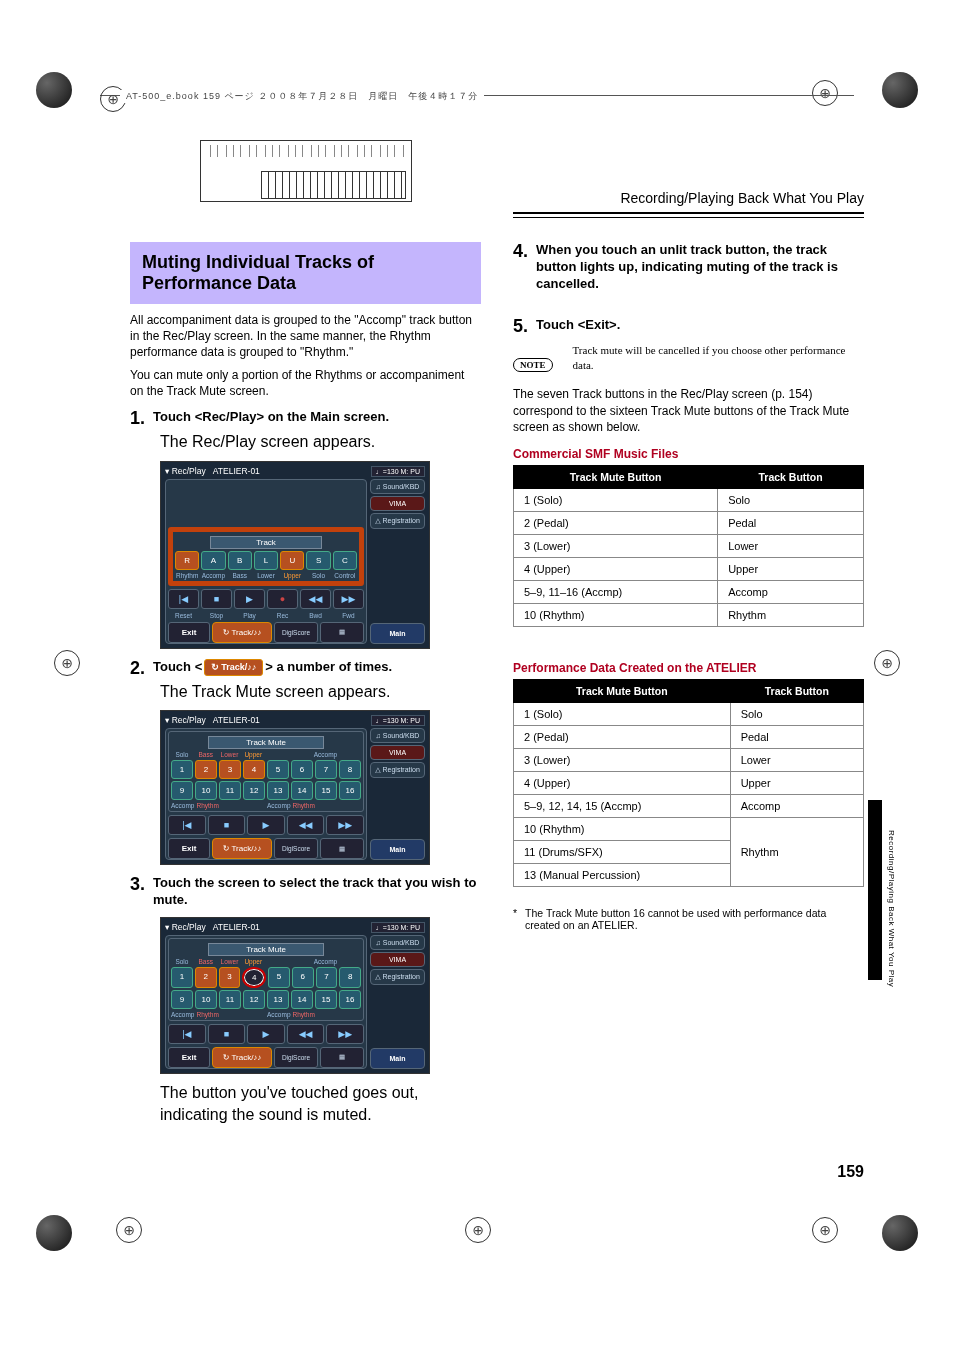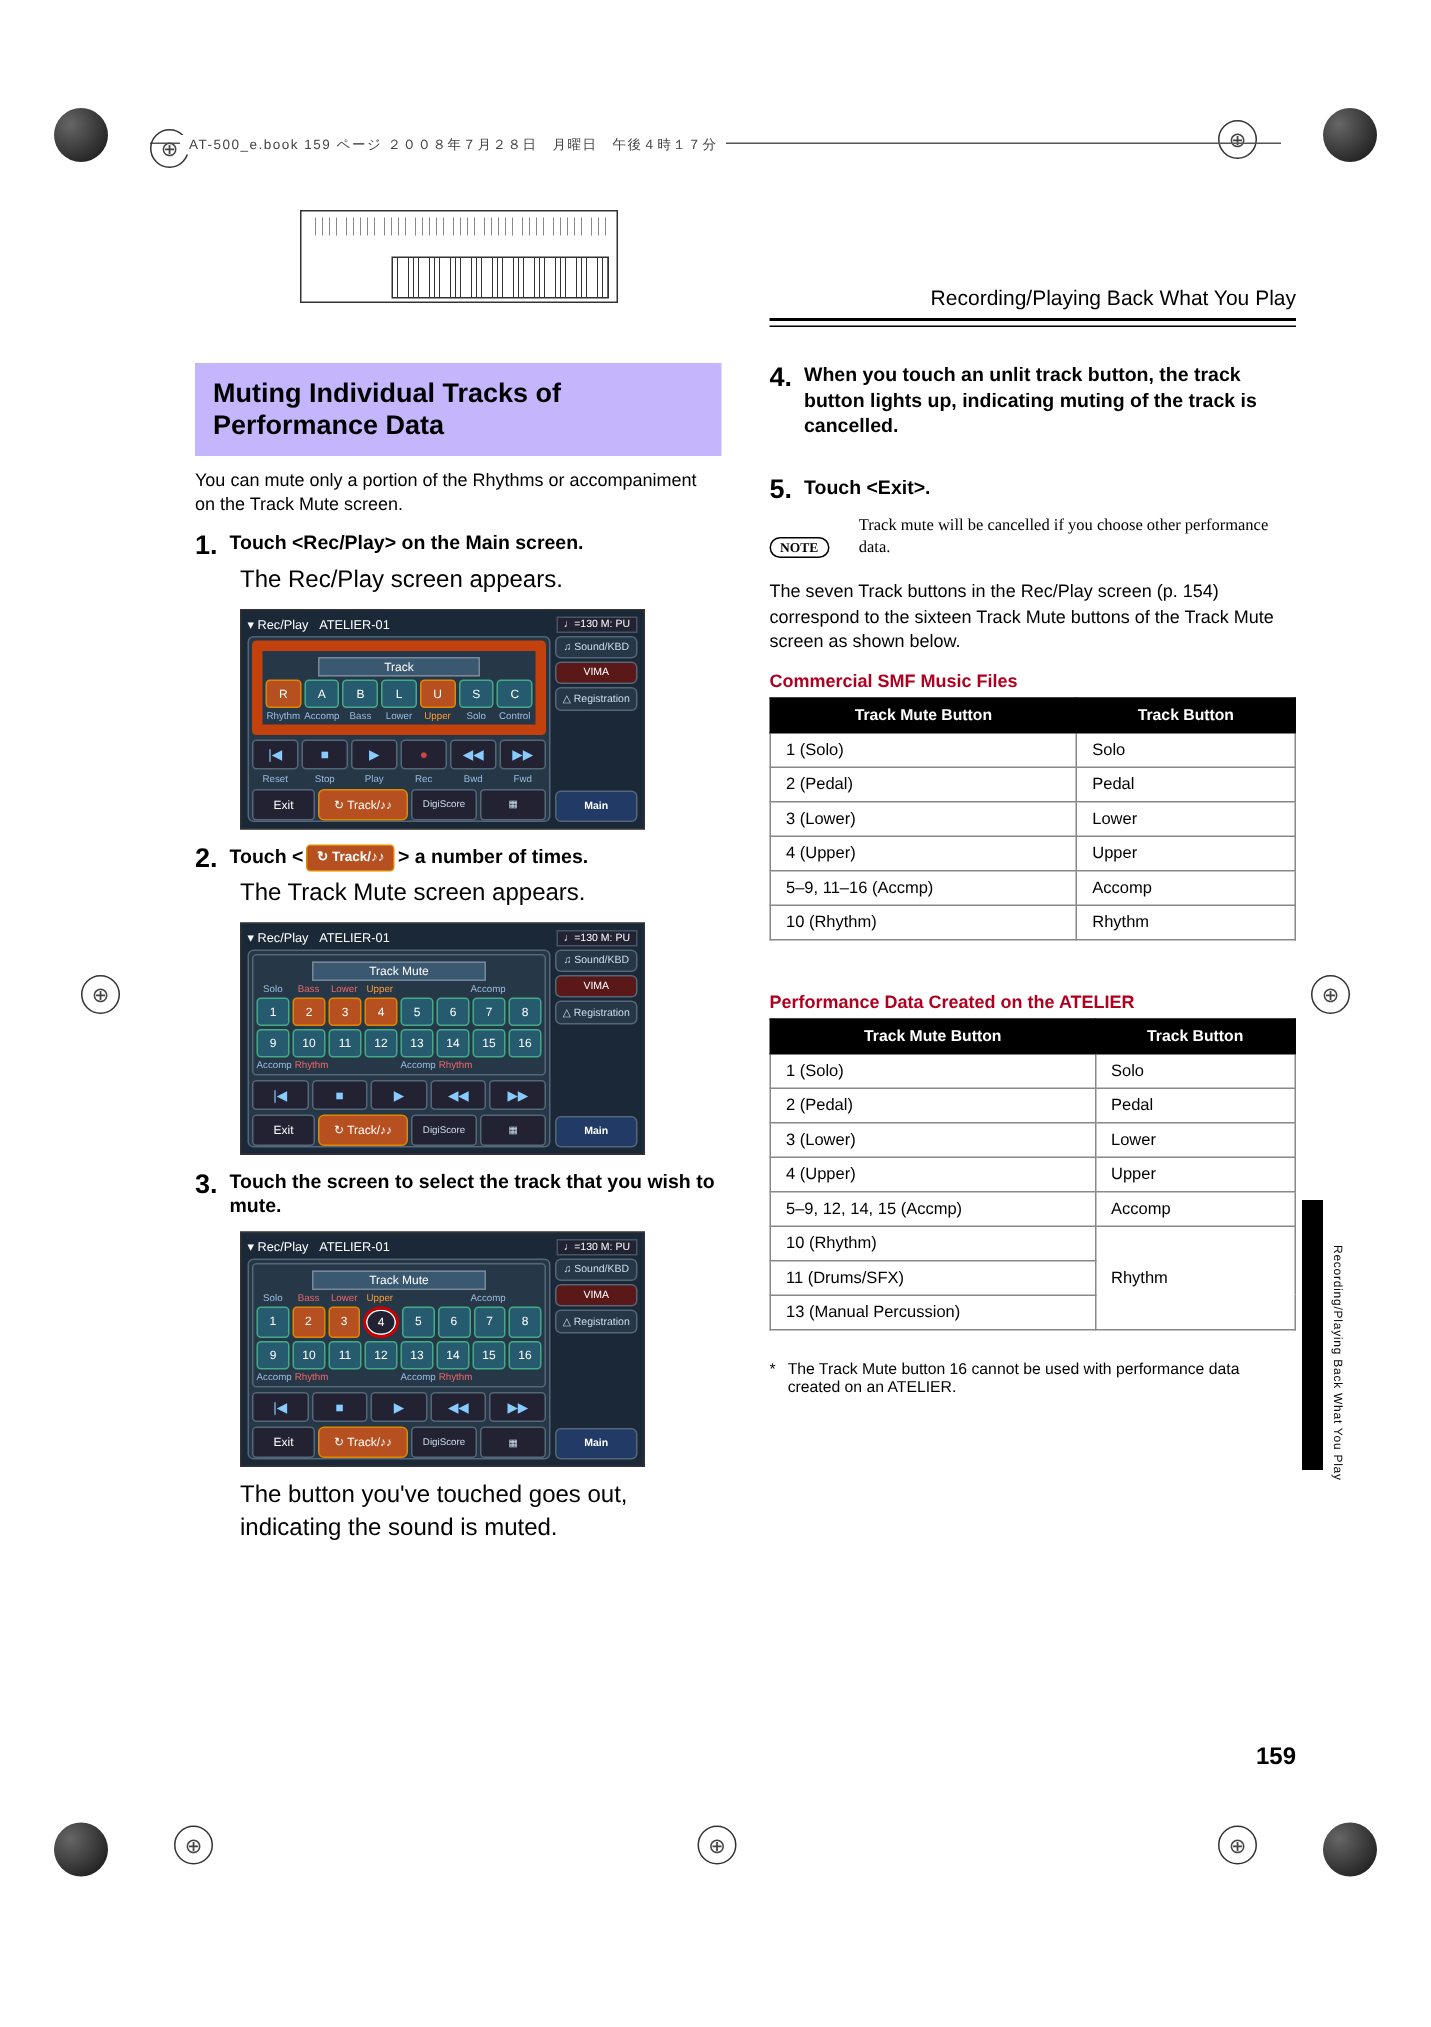--- a/index.html
+++ b/index.html
@@ -237,20 +237,21 @@
   }
   .exit-btn {
     width: 40px;
     background: #223;
     border: 1px solid #567;
     border-radius: 3px;
     text-align: center;
     padding: 5px 0;
     color: #fff;
     font-size: 8px;
+    font-weight: bold;
   }
   .track-chip {
     flex: 1;
     background: #b65020;
     border: 1px solid #d80;
     border-radius: 4px;
     text-align: center;
     padding: 5px 0;
     color: #fff;
     font-size: 8px;
@@ -392,37 +393,38 @@
 
     <div class="col">
       <div class="keyboard-box">
         <div class="upper"></div>
         <div class="keys"></div>
       </div>
 
       <div class="section-head">
         <h2>Muting Individual Tracks of Performance Data</h2>
       </div>
+      <p>All accompaniment data is grouped to the "Accomp" track button in the Rec/Play screen. In the same manner, the Rhythm performance data is grouped to "Rhythm."</p>
       <p>You can mute only a portion of the Rhythms or accompaniment on the Track Mute screen.</p>
 
       <div class="step">
         <div class="step-num">1.</div>
         <div class="step-text">Touch &lt;Rec/Play&gt; on the Main screen.</div>
       </div>
       <div class="sub">The Rec/Play screen appears.</div>
 
       <div class="screenshot">
         <div class="titlebar">
           <span>▾ <span>Rec/Play</span>&nbsp;&nbsp;&nbsp;<span>ATELIER-01</span></span>
           <span class="tempo">♩=130
 M:  PU</span>
         </div>
         <div class="inner">
           <div class="main-area">
-            <div style="border:7px solid #c2410c;border-radius:3px;padding:2px;">
+            <div style="border:5px solid #c2410c;border-radius:3px;padding:2px;margin-top:45px;">
               <div class="track-label">Track</div>
               <div class="btn-row">
                 <div class="sq-btn o">R</div>
                   <div class="sq-btn">A</div>
                   <div class="sq-btn">B</div>
                   <div class="sq-btn">L</div>
                   <div class="sq-btn o">U</div>
                   <div class="sq-btn">S</div>
                   <div class="sq-btn">C</div>
               </div>

